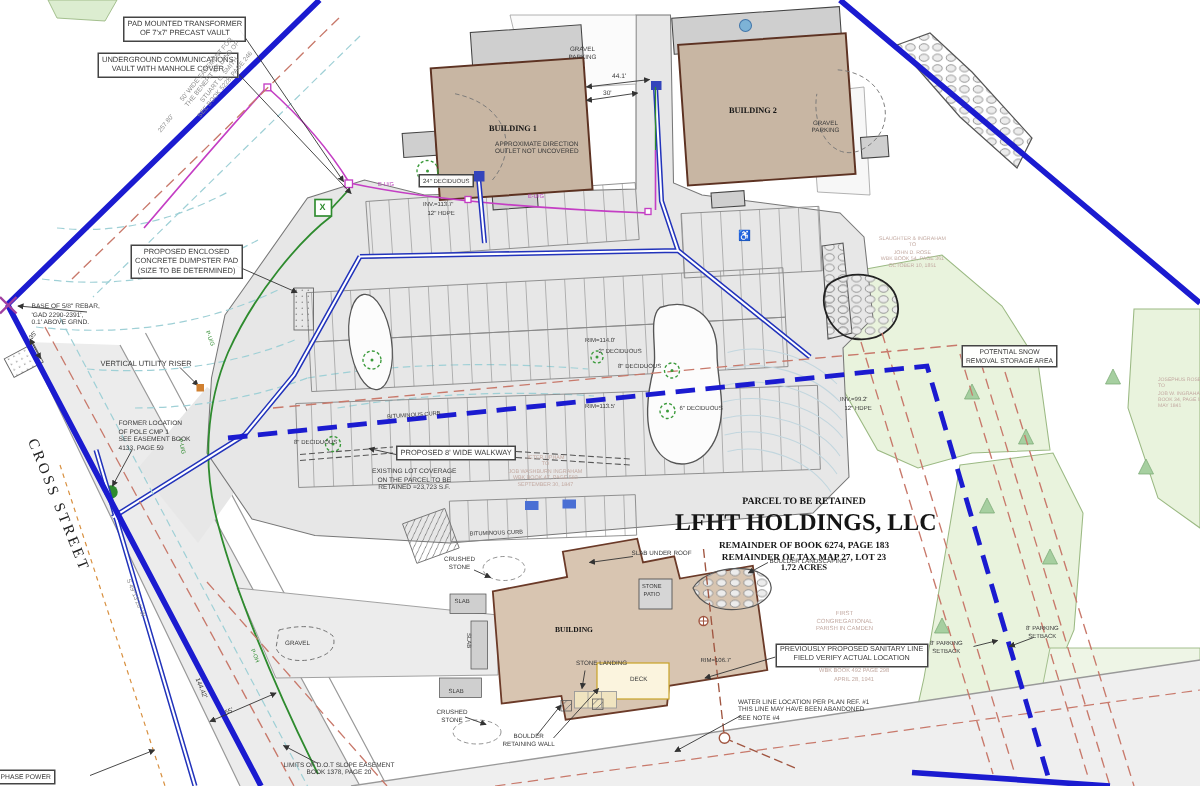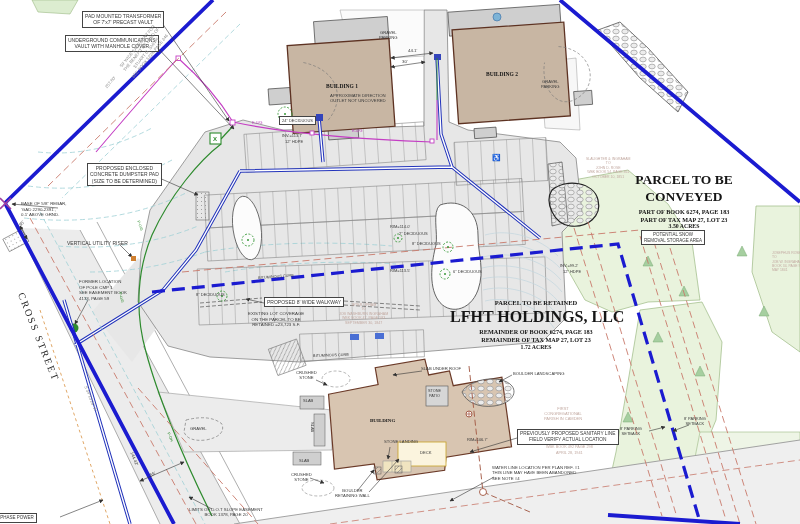--- a/index.html
+++ b/index.html
@@ -351,47 +351,40 @@
   <div>RETAINED =23,723 S.F.</div>
 </div>
 <div class="L ctr fad" style="left:339px;top:303px;font-size:3.6px">
   <div>JETER UPHAM</div>
       <div>TO</div>
   <div>JOB WASHBURN INGRAHAM</div>
       <div>WBK BOOK 47, PAGE 583</div>
   <div>SEPTEMBER 30, 1847</div>
 </div>
 
-<div class="L ctr" style="left:626px;top:172px;width:116px">
-  <div class="ser" style="font-size:13.5px">PARCEL TO BE</div>
-  <div class="ser" style="font-size:13.5px">CONVEYED</div>
-  <div class="ser" style="font-size:6.2px;margin-top:2px">PART OF BOOK 6274, PAGE 183</div>
-  <div class="ser" style="font-size:6.2px">PART OF TAX MAP 27, LOT 23</div>
-  <div class="ser" style="font-size:5.8px">3.50 ACRES</div>
-</div>
 <div class="L bx ctr" style="left:641px;top:230px;font-size:4.5px">
   <div>POTENTIAL SNOW</div>
       <div>REMOVAL STORAGE AREA</div>
 </div>
 <div class="L ctr fad" style="left:586px;top:157px;font-size:3.5px">
   <div>SLAUGHTER &amp; INGRAHAM</div>
       <div>TO</div>
   <div>JOHN D. ROSE</div>
       <div>WBK BOOK 54, PAGE 361</div>
   <div>OCTOBER 10, 1851</div>
 </div>
 <div class="L fad" style="left:772px;top:251px;font-size:3.4px">
   <div>JOSEPHUS ROSE</div>
       <div>TO</div>
   <div>JOB W. INGRAHAM</div>
       <div>BOOK 34, PAGE 9</div>
   <div>MAY 1841</div>
 </div>
 
-<div class="L ctr" style="left:450px;top:299px;width:172px">
+<div class="L ctr" style="left:450px;top:331px;width:172px">
   <div class="ser" style="font-size:6.5px">PARCEL TO BE RETAINED</div>
   <div class="ser" style="font-size:16px">LFHT HOLDINGS, LLC</div>
   <div class="ser" style="font-size:6.2px;margin-top:1px">REMAINDER OF BOOK 6274, PAGE 183</div>
   <div class="ser" style="font-size:6.2px">REMAINDER OF TAX MAP 27, LOT 23</div>
   <div class="ser" style="font-size:5.8px">1.72 ACRES</div>
 </div>
 <div class="L" style="left:513px;top:371px;font-size:4.2px">BOULDER LANDSCAPING</div>
 
 <div class="L ser" style="left:370px;top:418px;font-size:5px">BUILDING</div>
 <div class="L" style="left:421px;top:366px;font-size:4.2px">SLAB UNDER ROOF</div>

